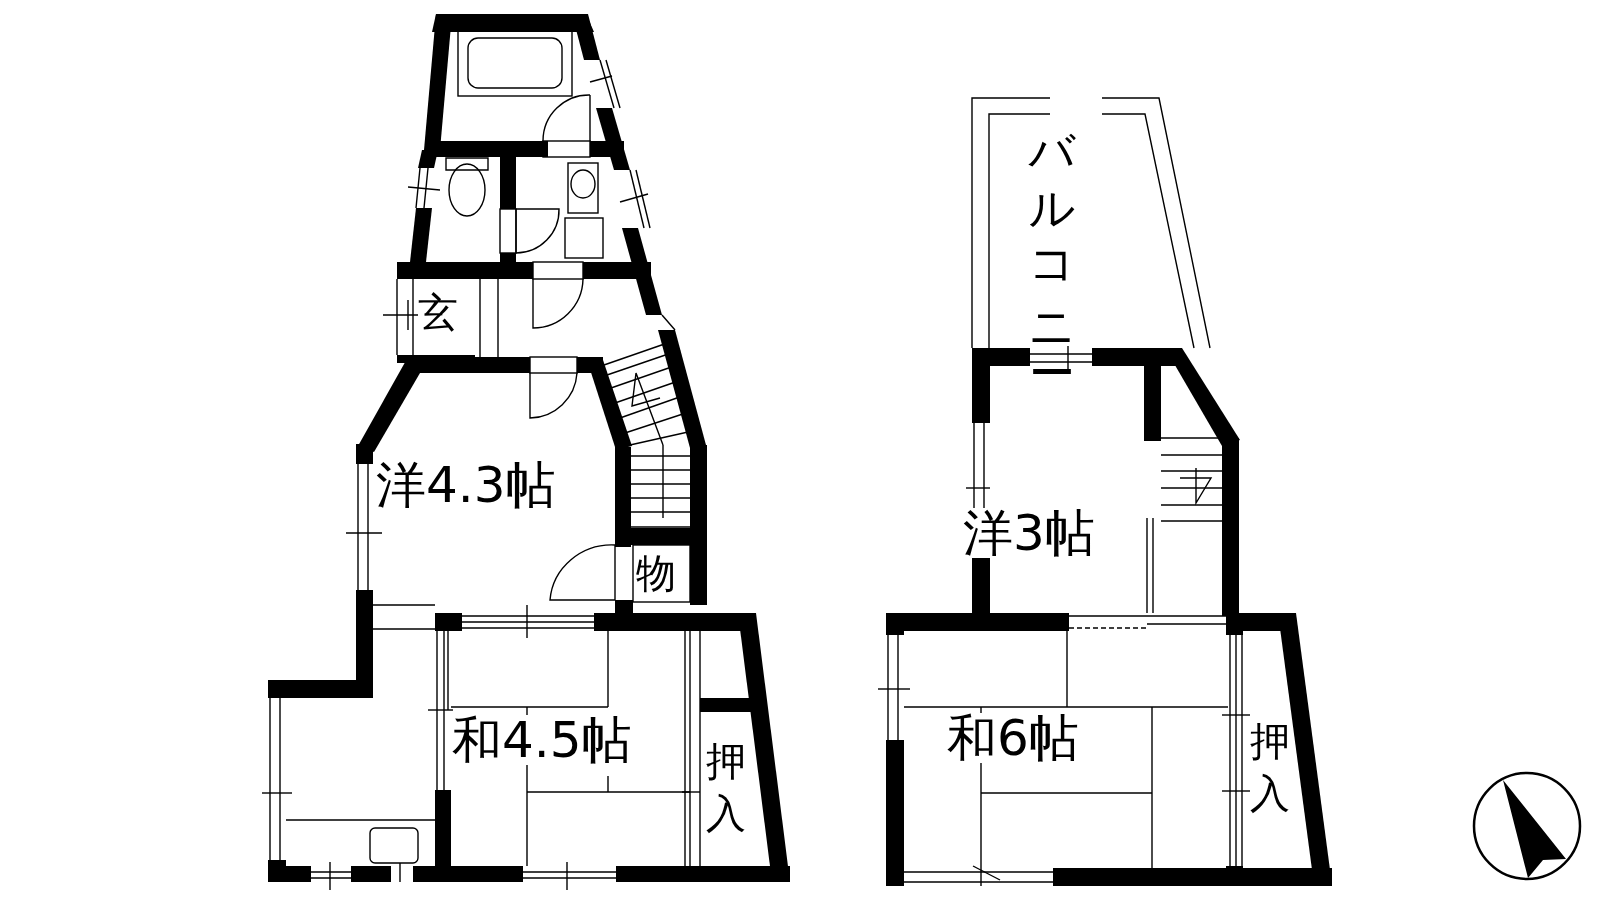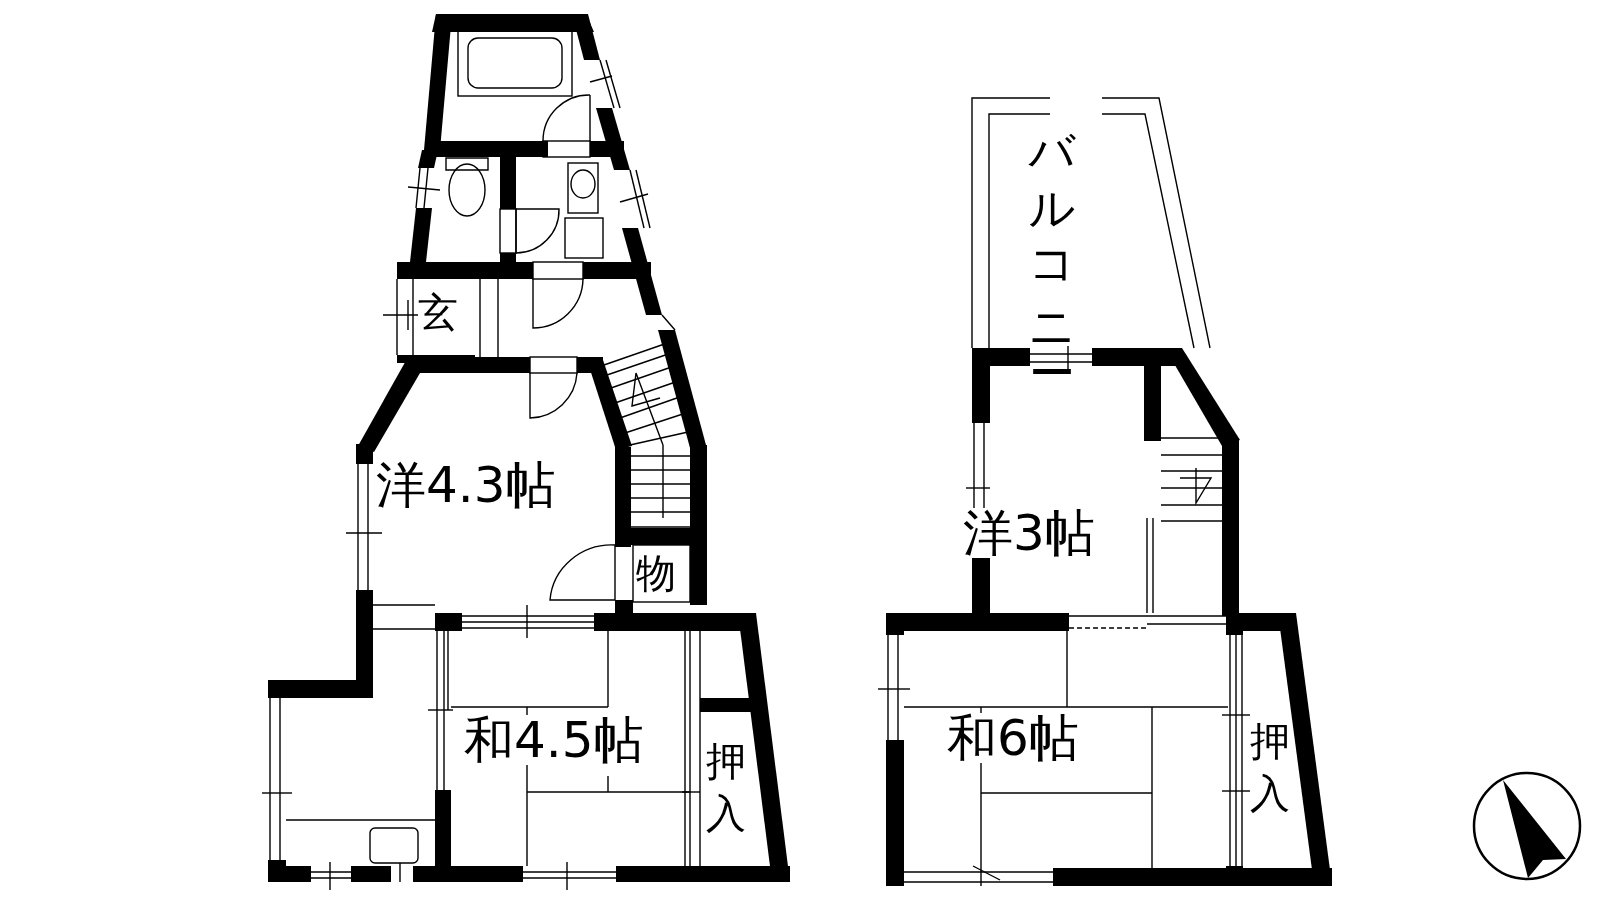--- a/index.html
+++ b/index.html
@@ -255,19 +255,19 @@
 
   <g>
     <circle cx="1527" cy="826" r="53" fill="none" stroke="#000" stroke-width="2.5"></circle>
     <polygon points="1503,780 1566,859 1543,860 1528,878" fill="#000"></polygon>
   </g>
 </svg>
 
 <div class="lbl mid" style="left:418px;top:292px;">玄</div>
 <div class="lbl big" style="left:376px;top:460px;">洋4.3帖</div>
 <div class="lbl mid" style="left:636px;top:553px;">物</div>
-<div class="lbl big" style="left:464px;top:715px;">和4.5帖</div>
+<div class="lbl big" style="left:452px;top:715px;">和4.5帖</div>
 <div class="lbl mid" style="left:706px;top:735px;width:42px;white-space:normal;word-break:break-all;line-height:1.3;background:transparent;">押入</div>
 
 <div class="lbl vert" style="left:1030px;top:100px;">バルコニー</div>
 <div class="lbl big" style="left:963px;top:460px;margin-top:48px;">洋3帖</div>
 <div class="lbl big" style="left:947px;top:713px;">和6帖</div>
 <div class="lbl mid" style="left:1250px;top:715px;width:42px;white-space:normal;word-break:break-all;line-height:1.3;background:transparent;">押入</div>
 
 </body></html>

